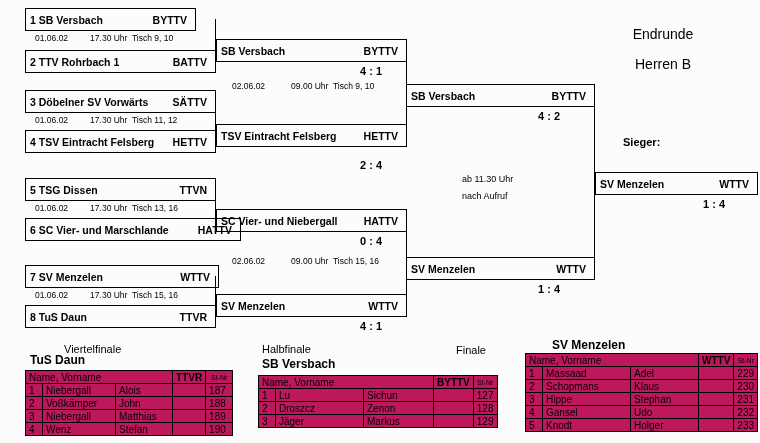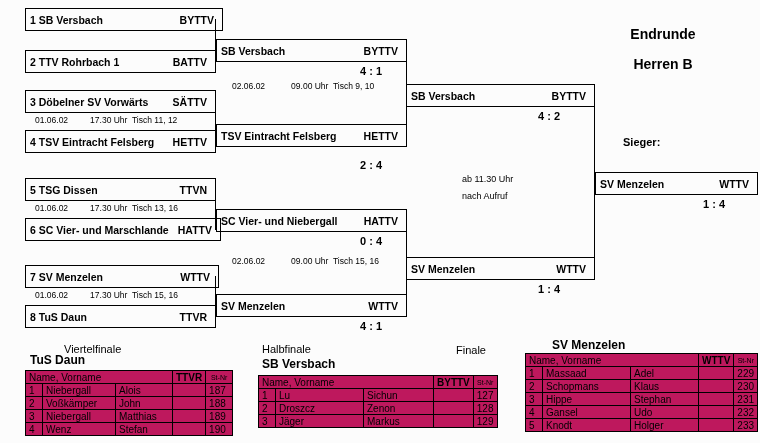--- a/index.html
+++ b/index.html
@@ -14,73 +14,76 @@
 
   .score { position:absolute; width:60px; text-align:center; font-size:11px; font-weight:bold; }
 
   .sched { position:absolute; font-size:8.5px; white-space:nowrap; }
   .sched span { white-space:pre; }
   .sched .info { margin-left:22px; }
   .sched.wide .info { margin-left:26px; }
 
   .vline { position:absolute; width:1px; background:#000; }
 
-  .title { position:absolute; width:130px; text-align:center; font-size:14px; font-weight:bold; }
+  .title { position:absolute; width:130px; text-align:center; font-size:14px; font-weight:normal; }
   .sieger { position:absolute; font-size:11px; font-weight:bold; }
   .finalinfo { position:absolute; width:108px; font-size:9px; line-height:17px; }
   .roundlbl { position:absolute; font-size:11px; }
 
   .rtitle { position:absolute; font-size:12px; font-weight:bold; }
   table.roster { position:absolute; border-collapse:collapse; table-layout:fixed; background:#be185d; }
   .roster th, .roster td { border:1px solid #000; height:13px; padding:0 3px; font-size:10px;
                            text-align:left; font-weight:normal; overflow:hidden; white-space:nowrap; }
   .roster th.assoc { font-weight:bold; text-align:center; }
   .roster th.stnr  { font-size:7px; text-align:center; padding:0 1px; }
 </style>
 </head>
 <body>
 
 <div class="page">
 
   <div class="title" style="left:598px;top:26px">Endrunde</div>
   <div class="title" style="left:598px;top:56px">Herren B</div>
 
-  <div class="box" style="left:25px;top:8px;width:198px">
+  <div class="box" style="left:25px;top:8px;width:171px">
     <span>1 SB Versbach</span>
     <span class="as">BYTTV</span>
   </div>
   <div class="box" style="left:25px;top:50px;width:191px">
     <span>2 TTV Rohrbach 1</span>
     <span class="as">BATTV</span>
   </div>
   <div class="box" style="left:25px;top:90px;width:191px">
     <span>3 Döbelner SV Vorwärts</span>
     <span class="as">SÄTTV</span>
   </div>
   <div class="box" style="left:25px;top:130px;width:191px">
     <span>4 TSV Eintracht Felsberg</span>
     <span class="as">HETTV</span>
   </div>
   <div class="box" style="left:25px;top:178px;width:191px">
     <span>5 TSG Dissen</span>
     <span class="as">TTVN</span>
   </div>
-  <div class="box" style="left:25px;top:218px;width:196px">
+  <div class="box" style="left:25px;top:218px;width:216px">
     <span>6 SC Vier- und Marschlande</span>
     <span class="as">HATTV</span>
   </div>
   <div class="box" style="left:25px;top:265px;width:194px">
     <span>7 SV Menzelen</span>
     <span class="as">WTTV</span>
   </div>
   <div class="box" style="left:25px;top:305px;width:191px">
     <span>8 TuS Daun</span>
     <span class="as">TTVR</span>
   </div>
 
+  <div class="sched" style="left:35px;top:33px">
+    <span>01.06.02</span><span class="info">17.30 Uhr  Tisch 9, 10</span>
+  </div>
   <div class="sched" style="left:35px;top:115px">
     <span>01.06.02</span><span class="info">17.30 Uhr  Tisch 11, 12</span>
   </div>
   <div class="sched" style="left:35px;top:203px">
     <span>01.06.02</span><span class="info">17.30 Uhr  Tisch 13, 16</span>
   </div>
   <div class="sched" style="left:35px;top:290px">
     <span>01.06.02</span><span class="info">17.30 Uhr  Tisch 15, 16</span>
   </div>
 

